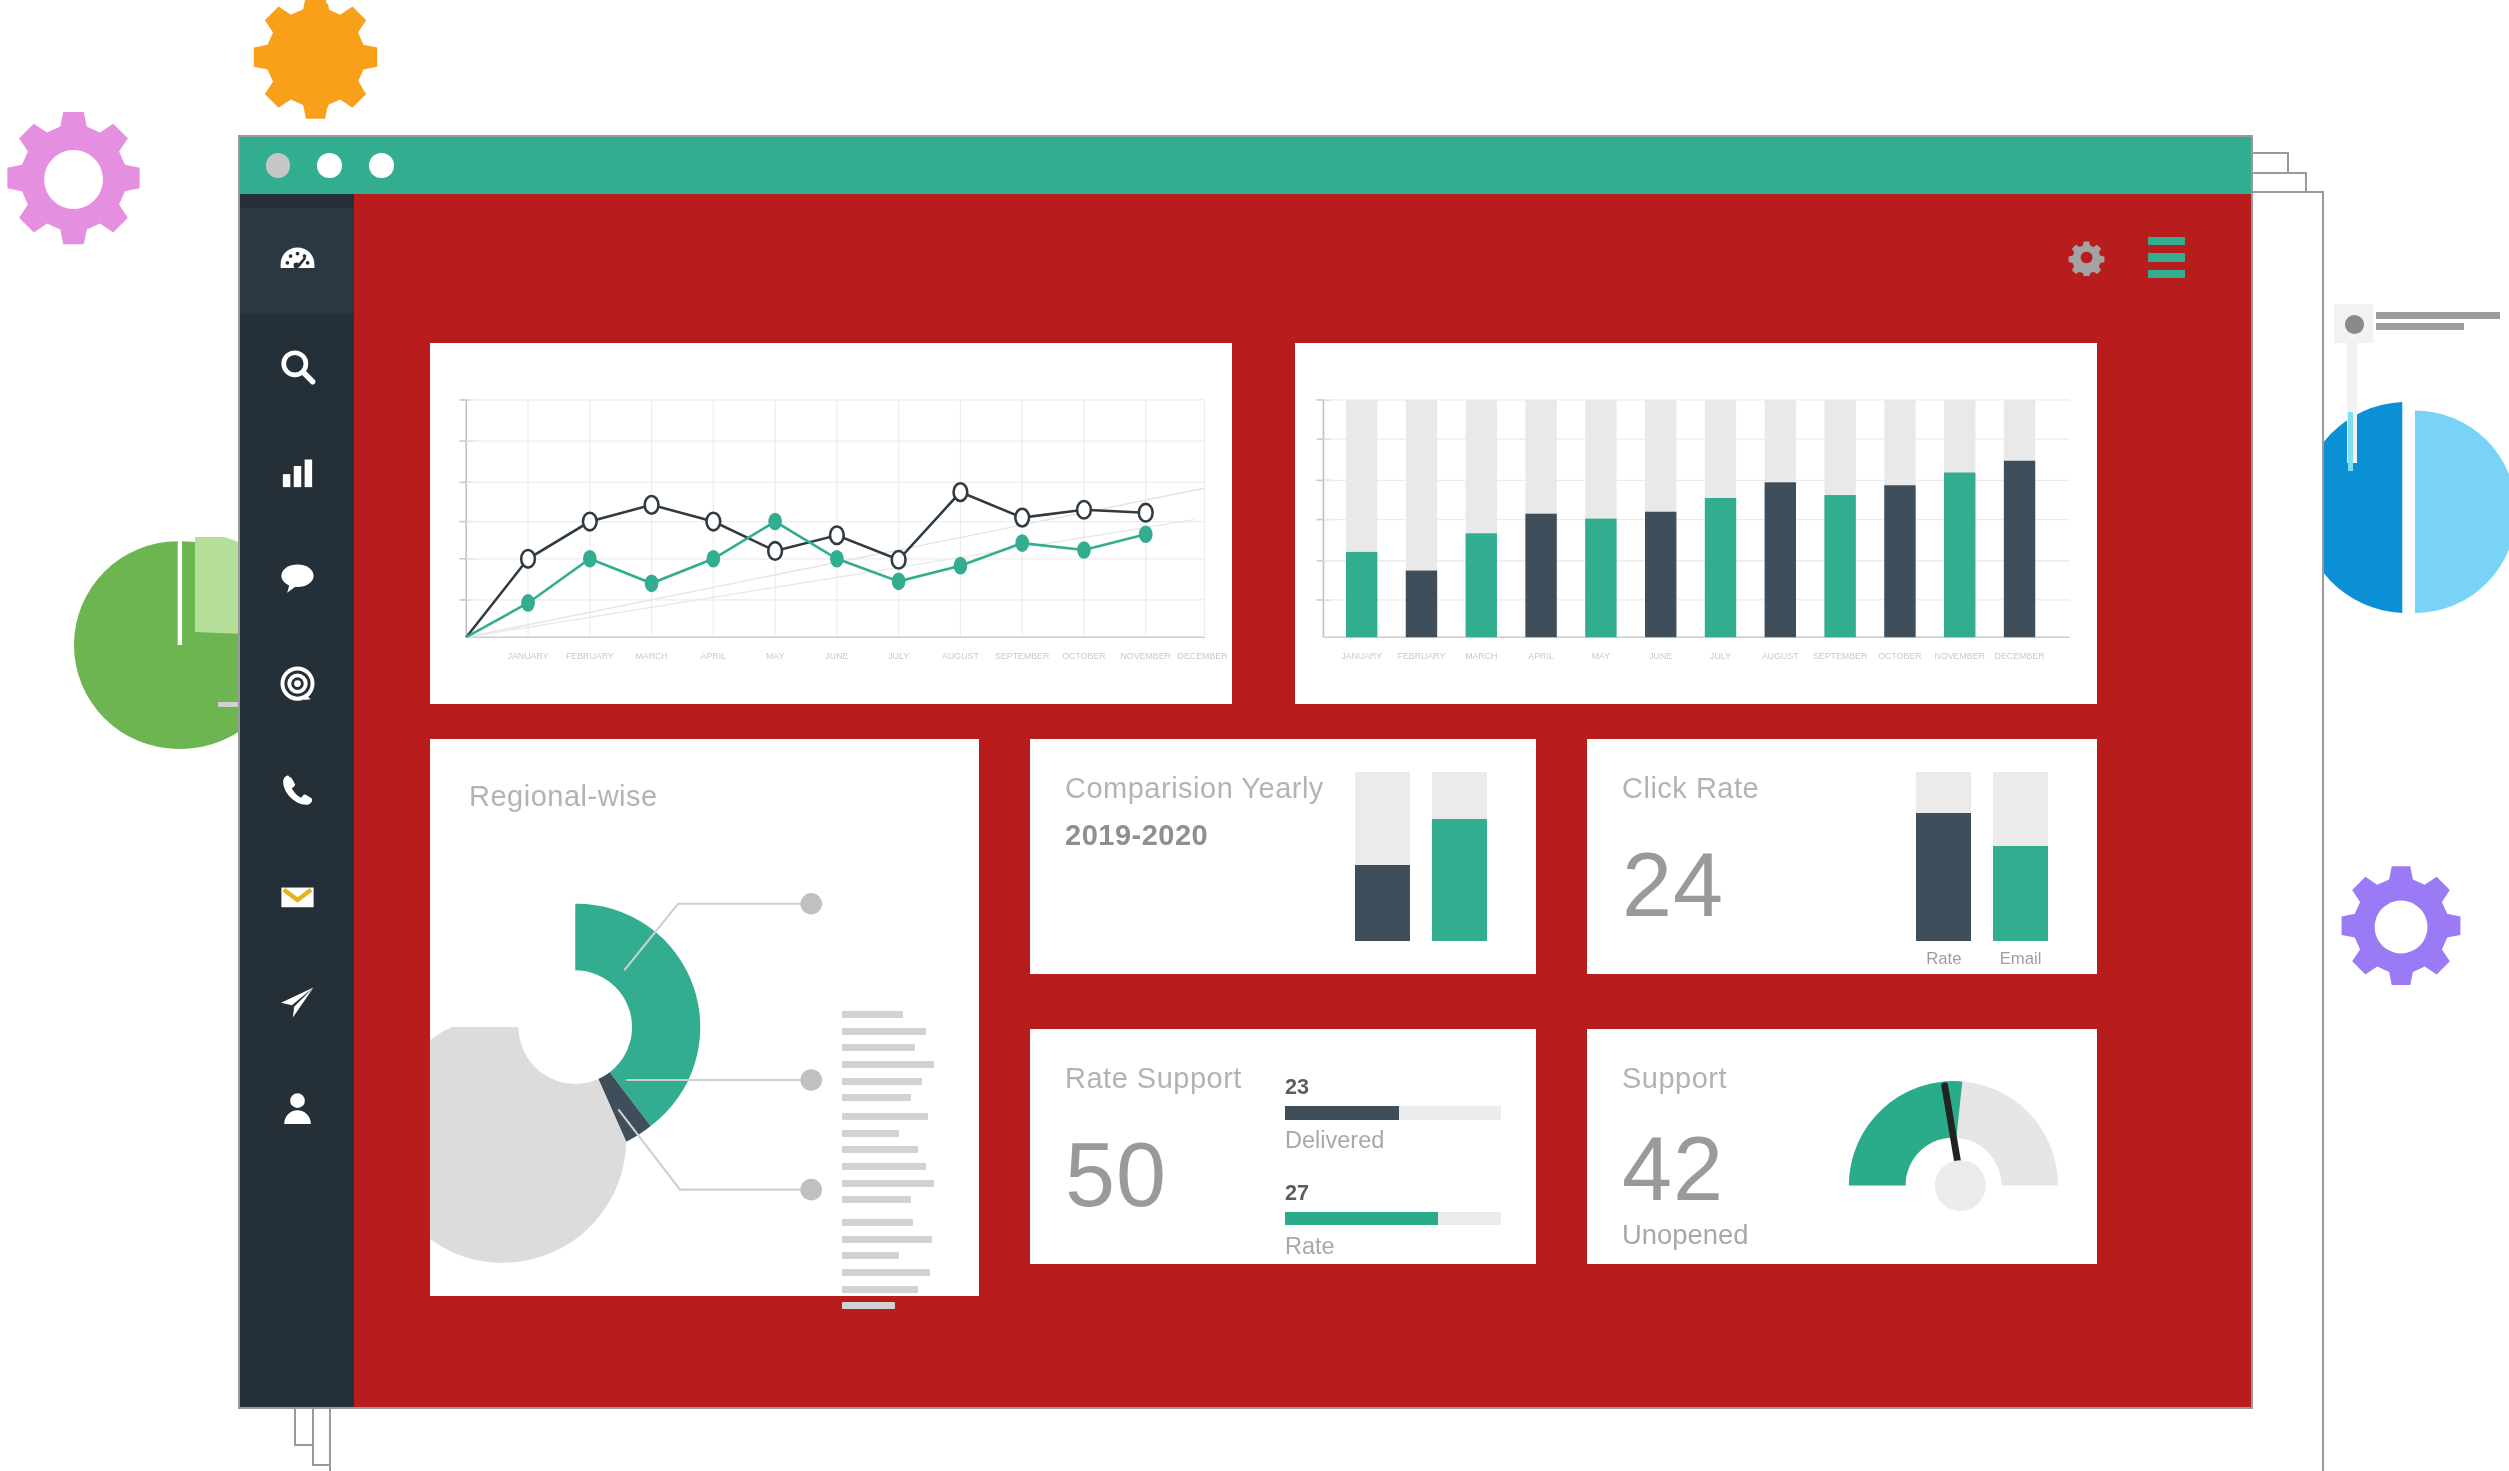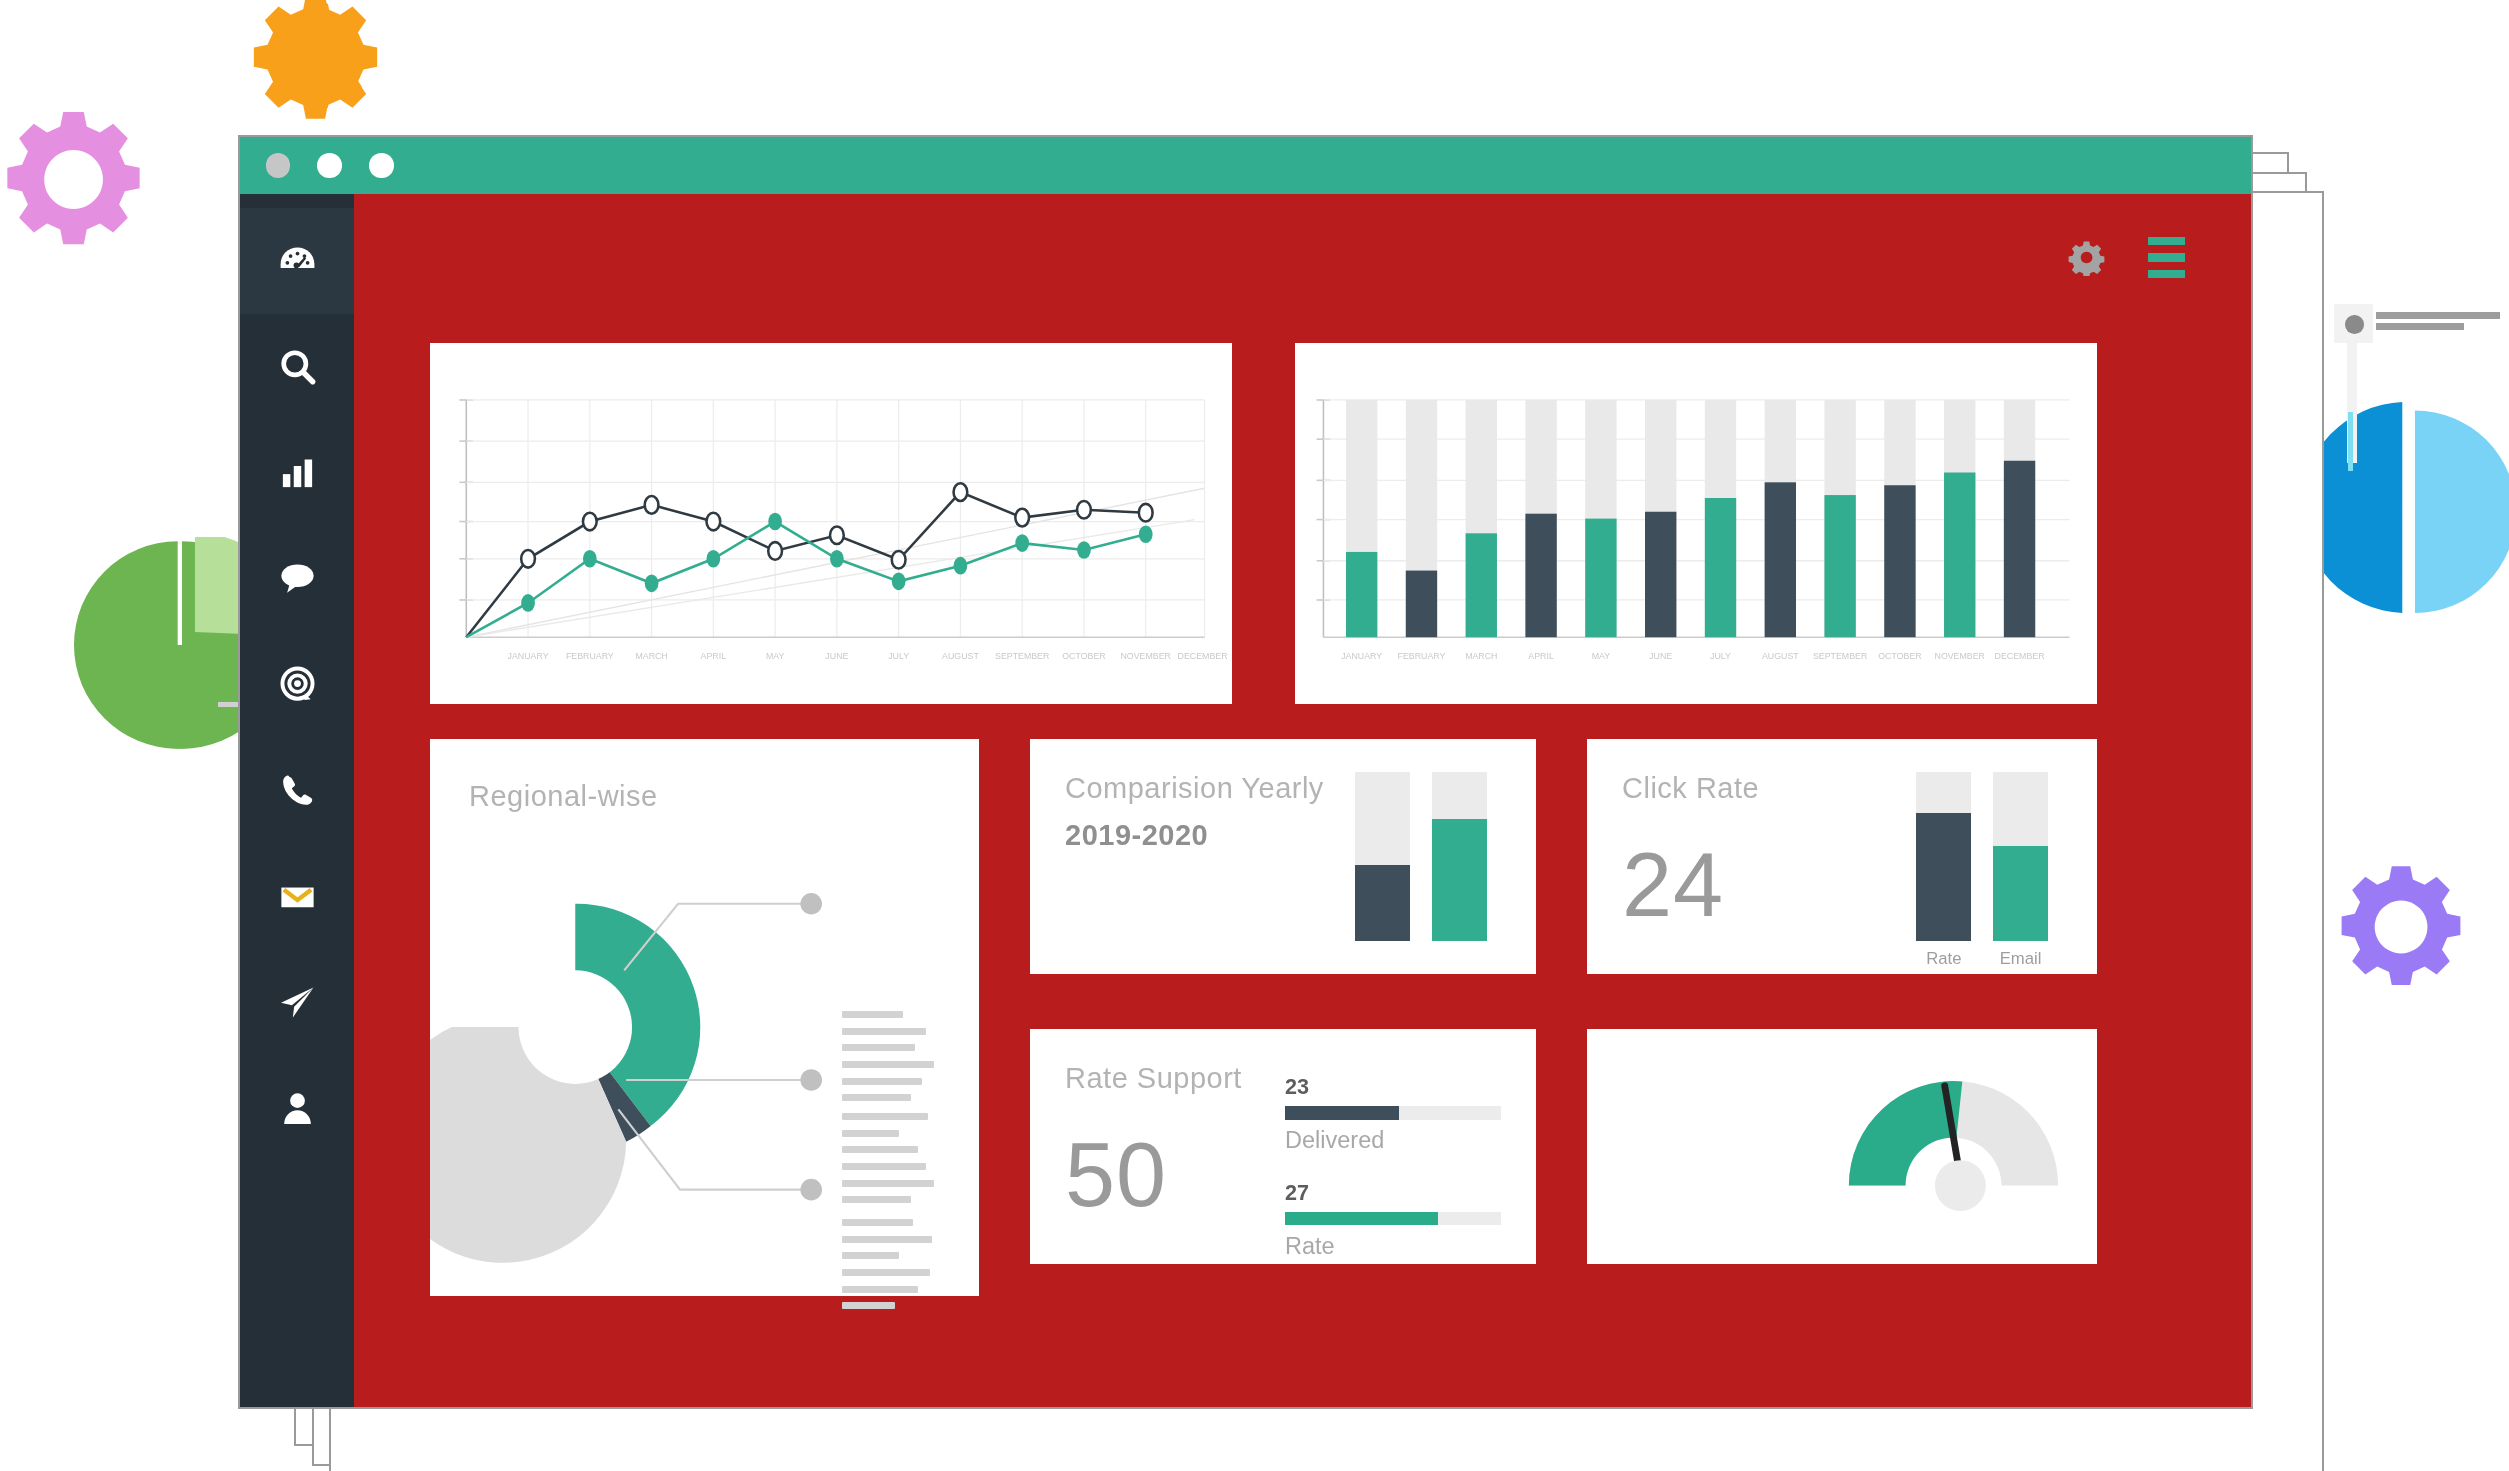--- a/index.html
+++ b/index.html
@@ -525,20 +525,25 @@
               <div class="prog-val">27</div>
               <div class="prog-track">
                 <div class="prog-fill" style="width:71%; background:#2aab89;"></div>
               </div>
               <div class="prog-cap">Rate</div>
             </div>
           </div>
         </div>
 
         <div class="card" id="card-support">
+          <div style="position:absolute; left:35px; top:33px;">
+            <div class="card-title">Support</div>
+            <div class="big-num" style="margin-top:33px;">42</div>
+            <div class="sub-label" style="margin-top:7.8px;">Unopened</div>
+          </div>
           <svg width="225" height="147" viewBox="0 0 230 150" style="position:absolute; right:31px; top:41px;">
 
             <path fill="#e6e6e6" d="M8 118 A107 107 0 0 1 222 118 L164 118 A49 49 0 0 0 66 118 Z"></path>
 
             <path fill="#2aab89" d="M8 118 A107 107 0 0 1 124 11.6 L118 68.9 A49 49 0 0 0 66 118 Z"></path>
 
             <line x1="122" y1="110" x2="106" y2="16" stroke="#232323" stroke-width="7" stroke-linecap="round"></line>
             <circle cx="122" cy="118" r="26" fill="#ebebeb"></circle>
           </svg>
         </div>

